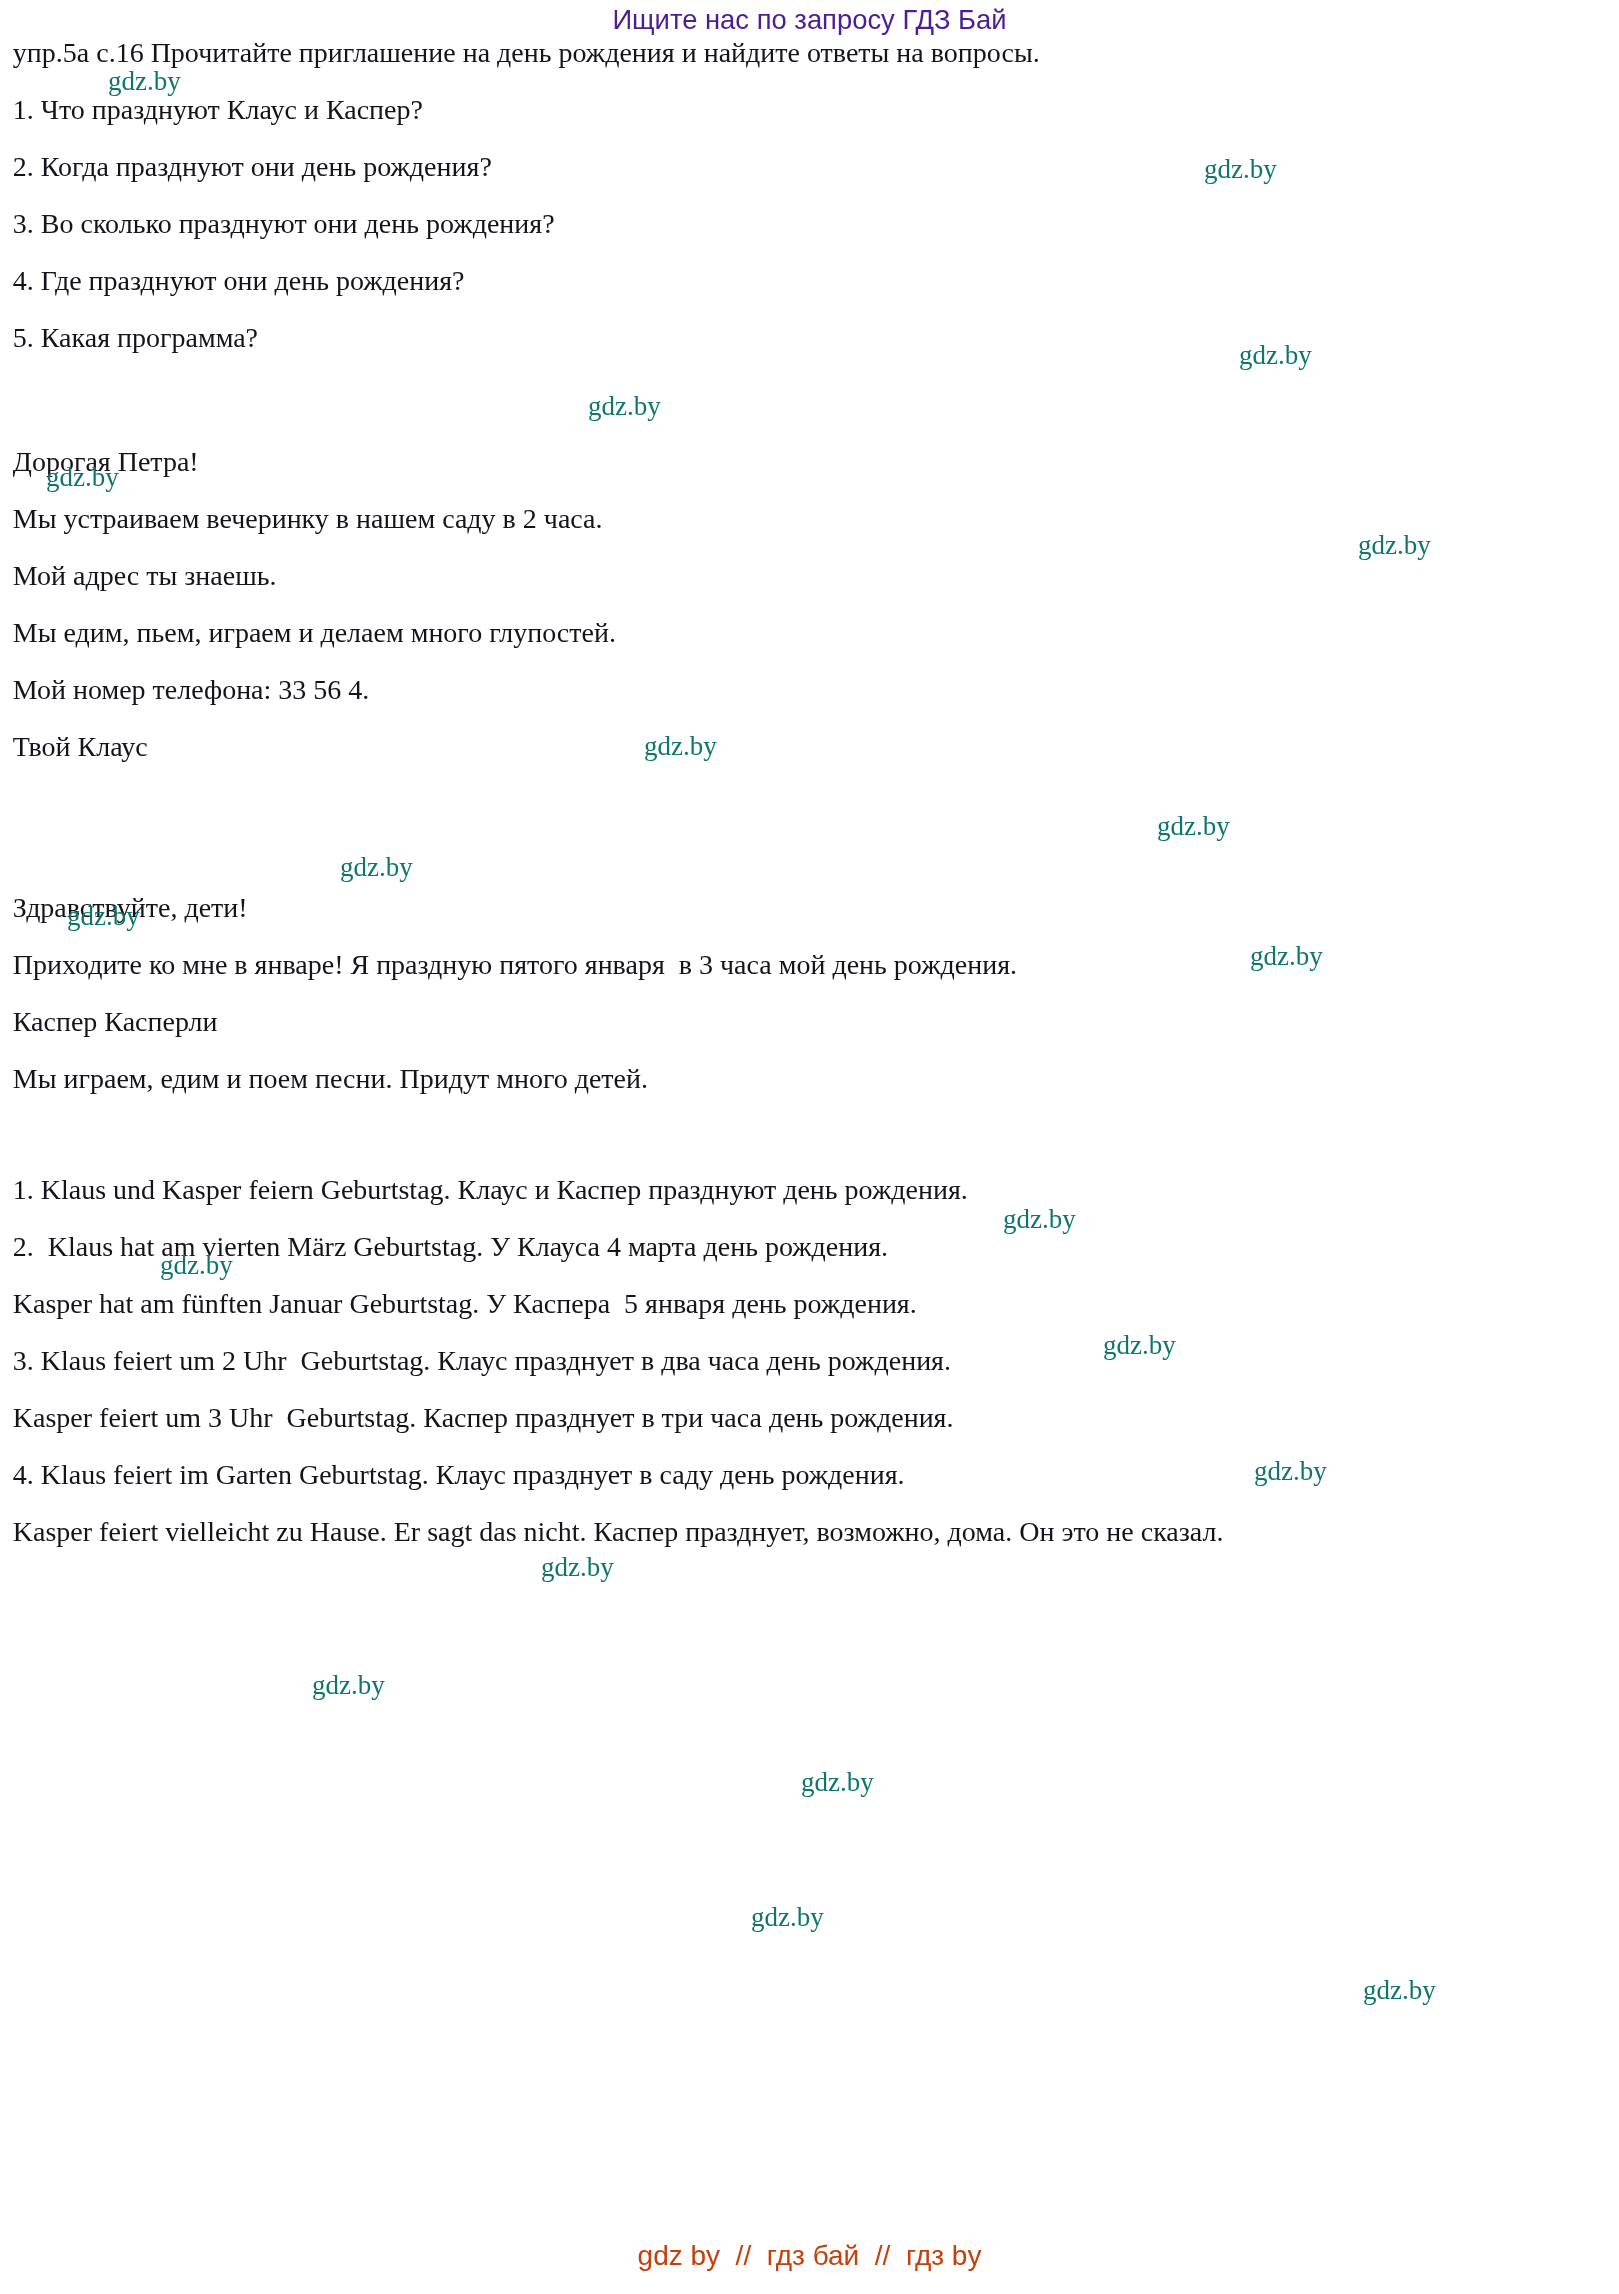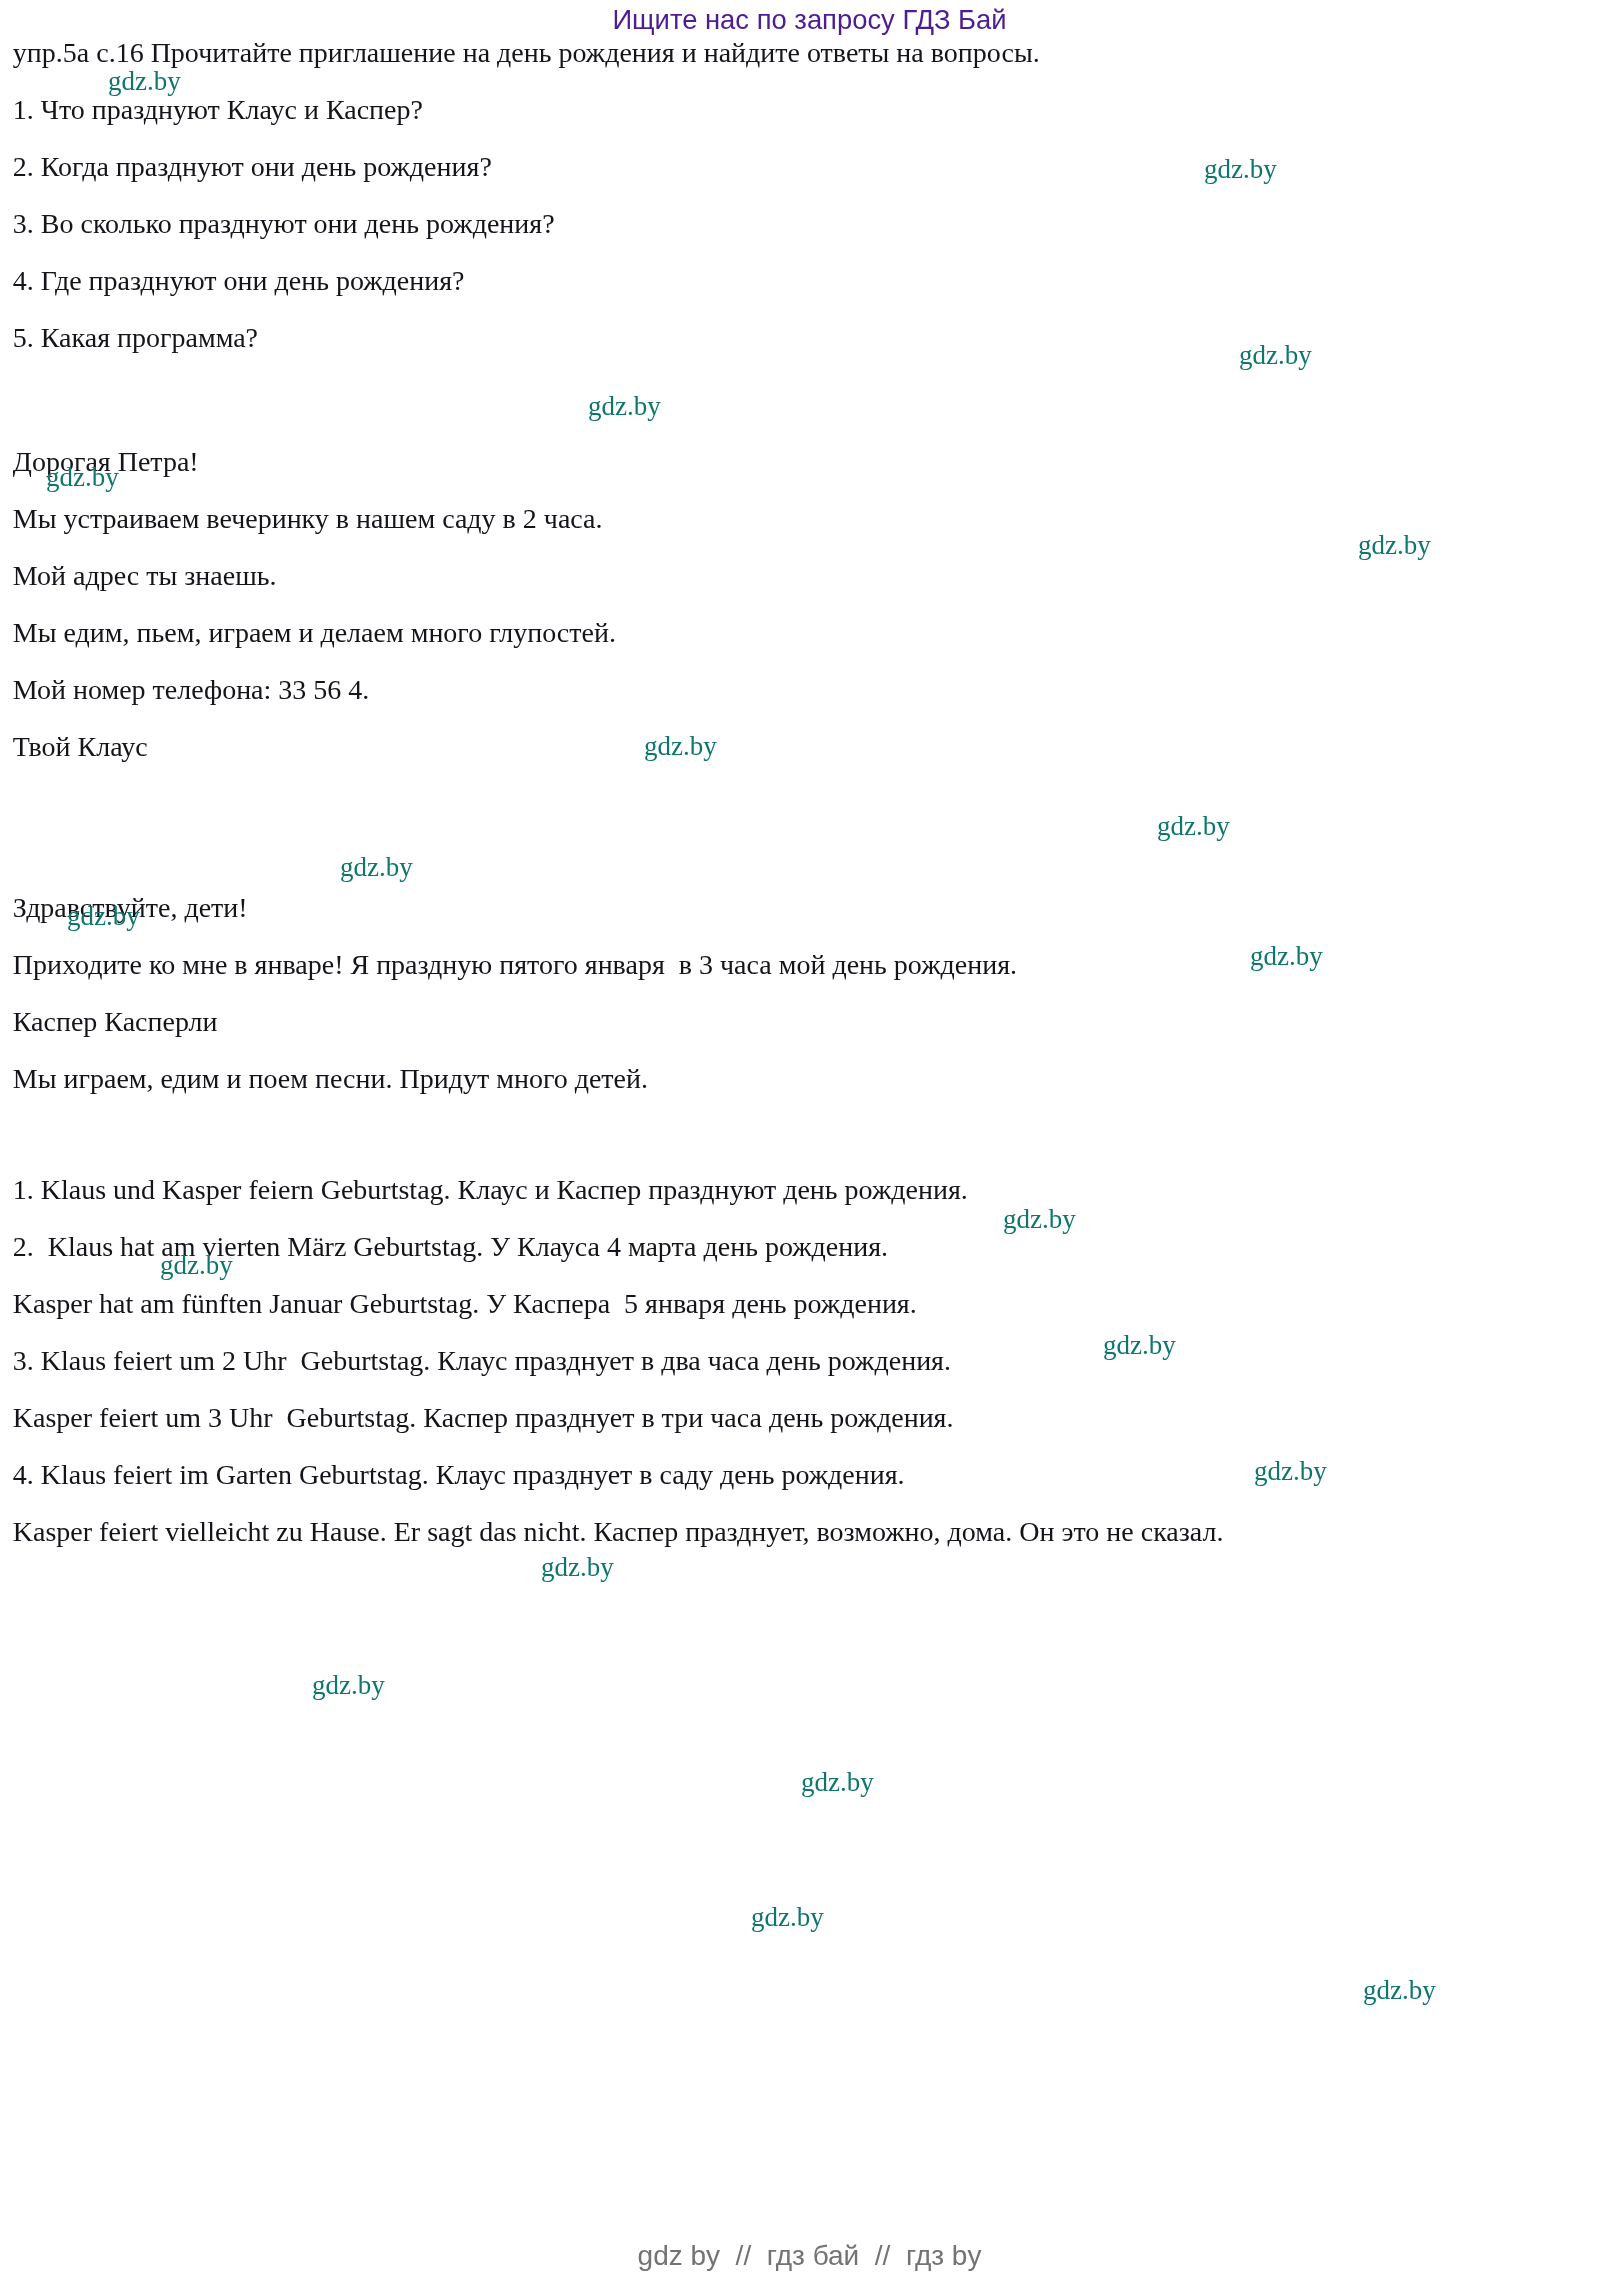--- a/index.html
+++ b/index.html
@@ -27,21 +27,21 @@
   .wm {
     position:absolute;
     font-family:Liberation Serif, serif;
     font-size:27px; color:#0f766e;
     white-space:pre;
   }
   .footer {
     position:absolute; top:2240px; left:0; width:100%;
     text-align:center;
     font-family:"Liberation Sans", sans-serif;
-    font-size:28px; color:#737373;
+    font-size:28px; color:#c2410c;
     white-space:pre;
   }
 </style>
 </head>
 <body>
 
 <div class="promo">Ищите нас по запросу ГДЗ Бай</div>
 
 <div class="content">
 

